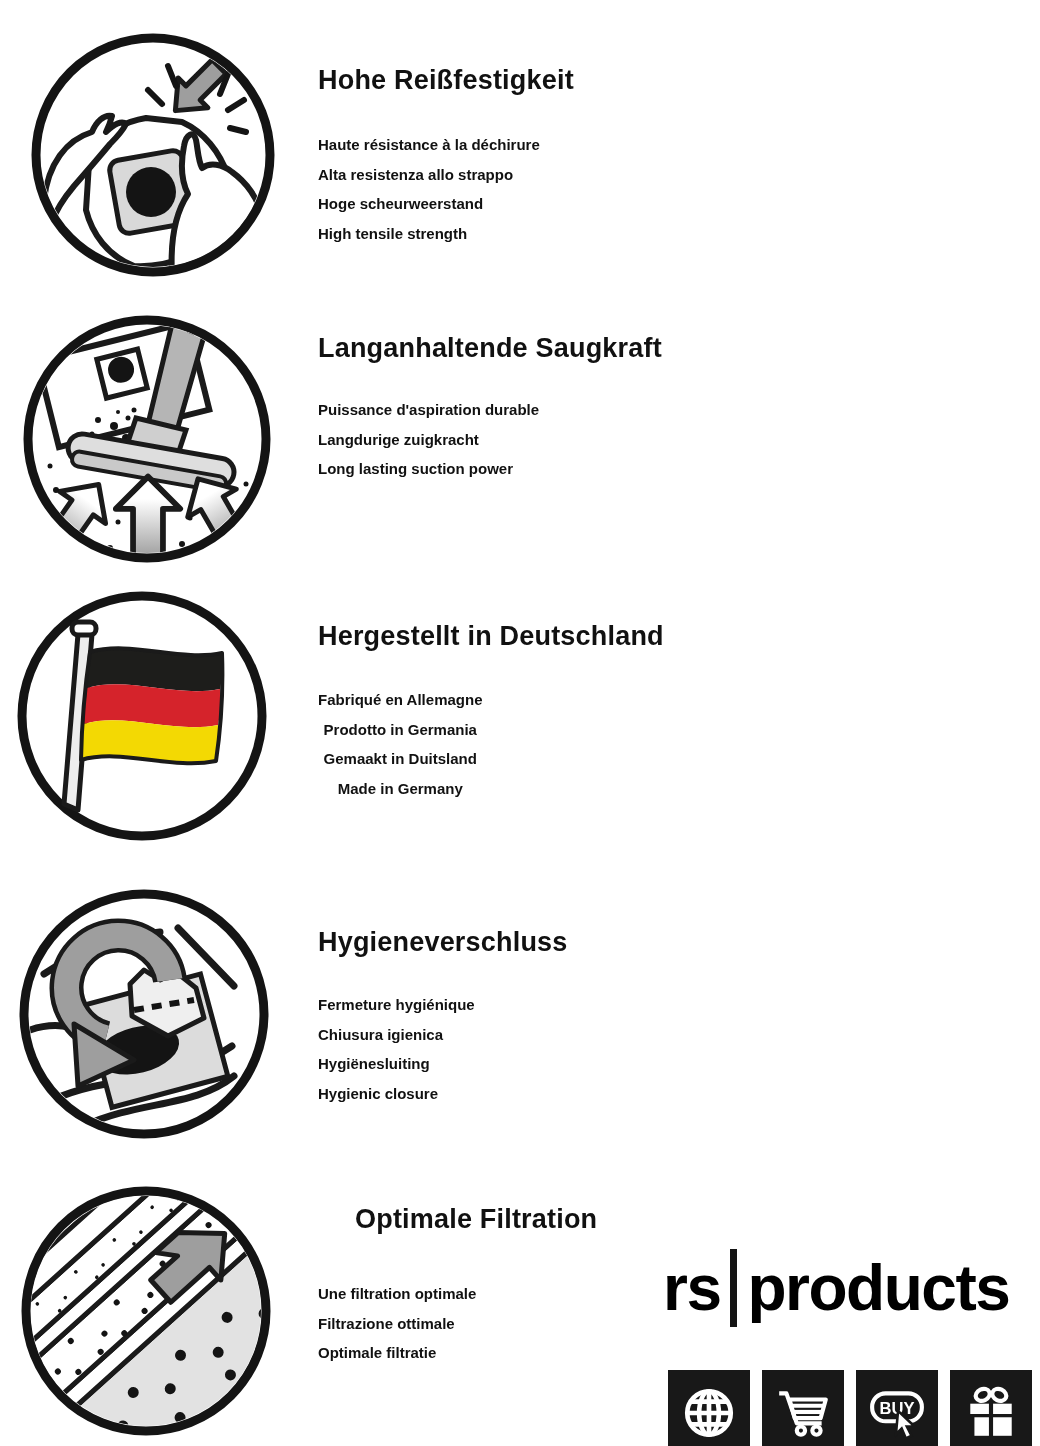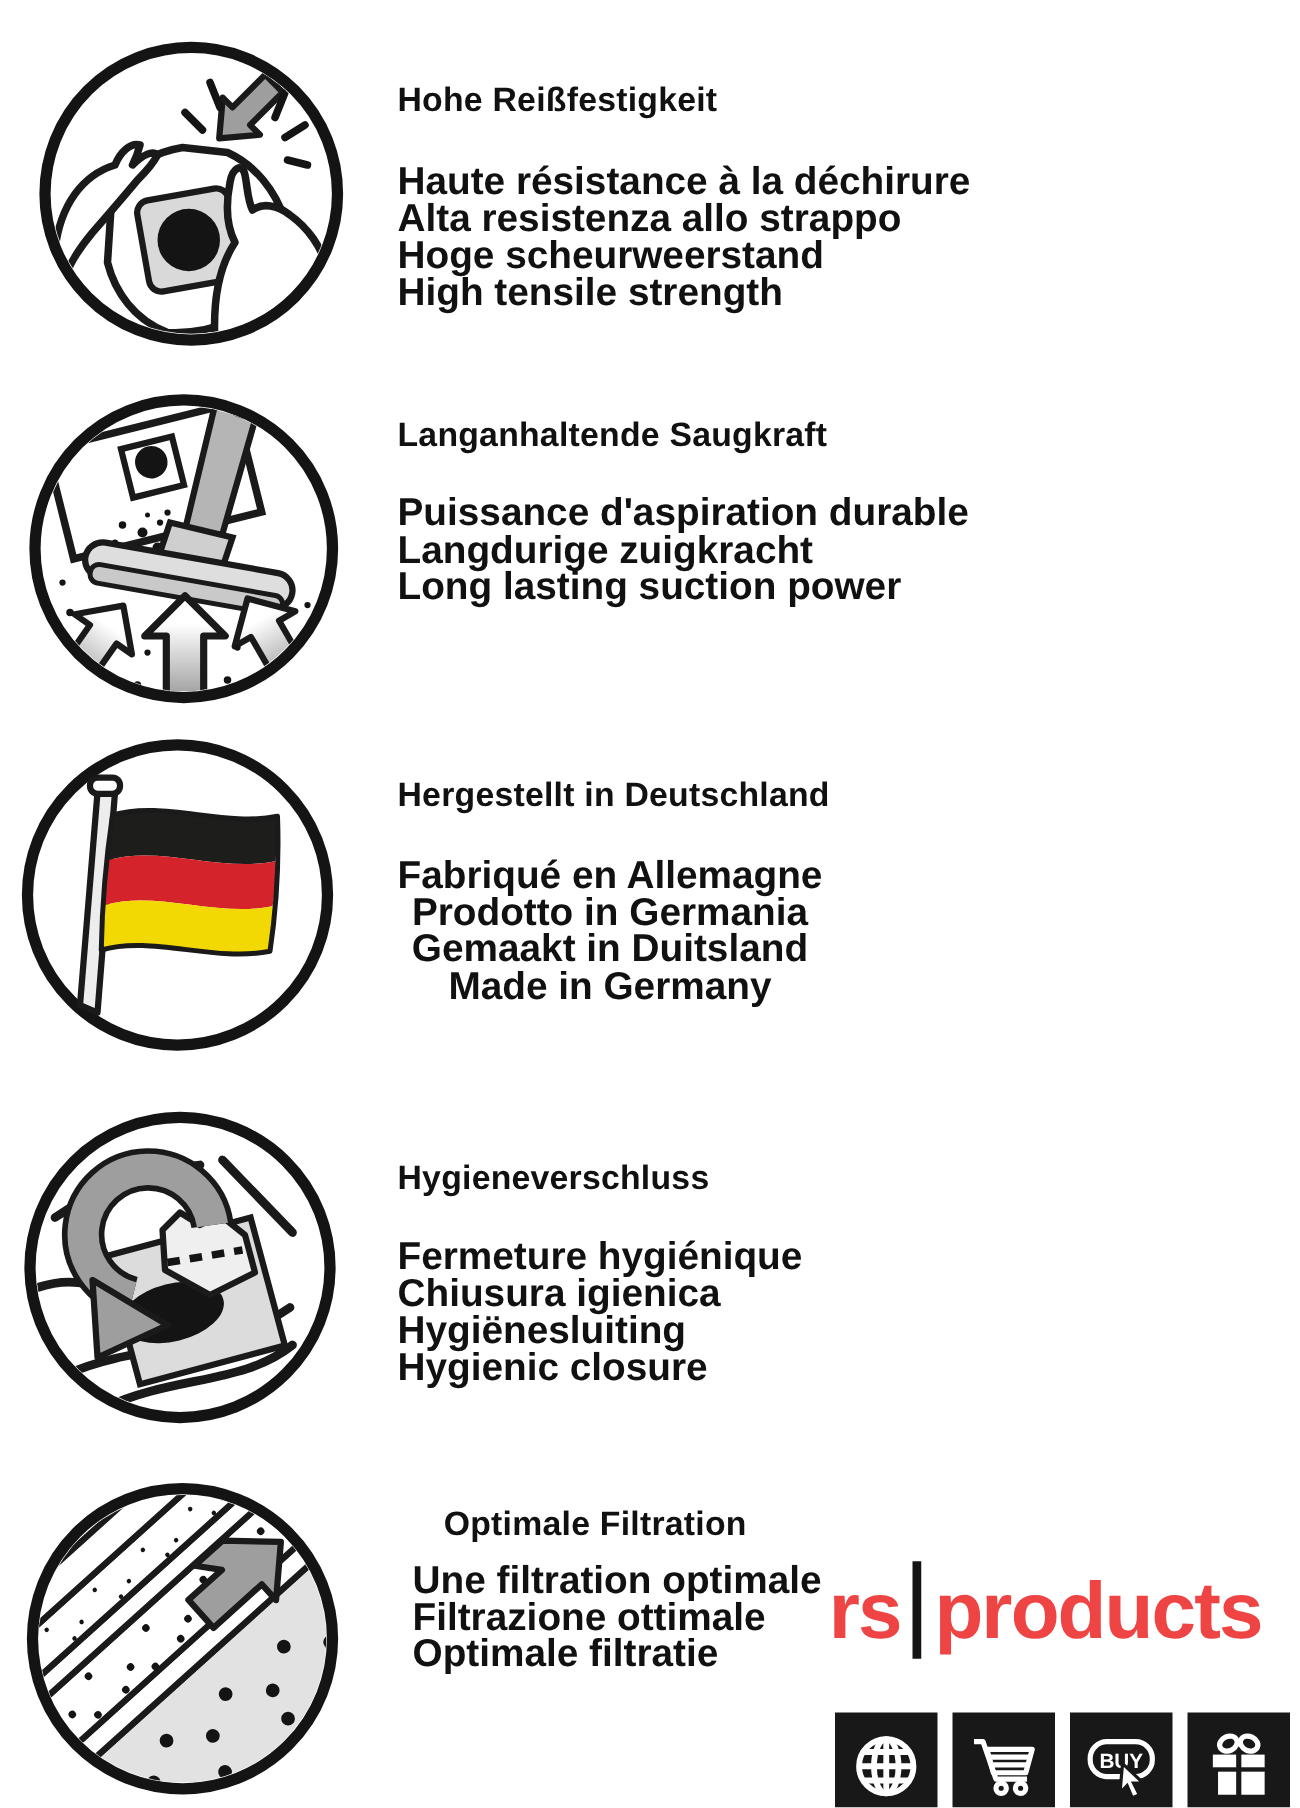--- a/index.html
+++ b/index.html
@@ -7,26 +7,26 @@
     position:relative; width:1040px; height:1446px; background:#ffffff;
     font-family:"Liberation Sans", sans-serif; color:#111; overflow:hidden;padding-left:12px;
   }
   .circle-illustration { position:absolute; }
   .feature-heading {
     position:absolute; left:318px; margin:0;
     font-size:27px; font-weight:bold; line-height:34px; letter-spacing:0.2px; color:#111;
   }
   .feature-translations {
     position:absolute; left:318px;
-    font-size:31px; font-weight:bold; line-height:29.5px; color:#111;
+    font-size:15px; font-weight:bold; line-height:29.5px; color:#111;
   }
   .brand-logo {
     position:absolute; left:663px; top:1246px; height:84px;
     display:flex; align-items:center;
-    font-size:64px; font-weight:bold; letter-spacing:-1.5px; color:#ef4444;justify-content:center;
+    font-size:64px; font-weight:bold; letter-spacing:-1.5px; color:#000000;justify-content:center;
   }
   .brand-logo .logo-bar { width:7px; height:78px; background:#141414; margin:0 11px 0 9px; }
   .brand-tiles { position:absolute; left:668px; top:1342px; display:flex; gap:12px; }
   .tile {
     width:82px; height:85px; background:#181818;
     display:flex; align-items:center; justify-content:center;margin-top:28px;
   }
 </style>
 </head>
 <body>
@@ -274,21 +274,21 @@
           </g>
           <rect x="-100" y="14" width="460" height="26" fill="#ffffff" stroke="#1a1a1a" stroke-width="5"></rect>
         </g>
         <g transform="translate(172,78) rotate(48)">
           <polygon points="0,-44 32,-10 15,-10 15,42 -15,42 -15,6 -32,20 -32,-10" fill="#9e9e9e" stroke="#1a1a1a" stroke-width="5" stroke-linejoin="round"></polygon>
         </g>
       </g>
     </svg>
   </div>
   <h2 class="feature-heading" style="top:1202px;margin-left:37px;">Optimale Filtration</h2>
-  <div class="feature-translations" style="top:1249px;margin-left:12px;">
+  <div class="feature-translations" style="top:1279px;">
     <div>Une filtration optimale</div>
     <div>Filtrazione ottimale</div>
     <div>Optimale filtratie</div>
   </div>
 
   <div class="brand-logo">
     <span>rs</span>
     <span class="logo-bar"></span>
     <span>products</span>
   </div>

